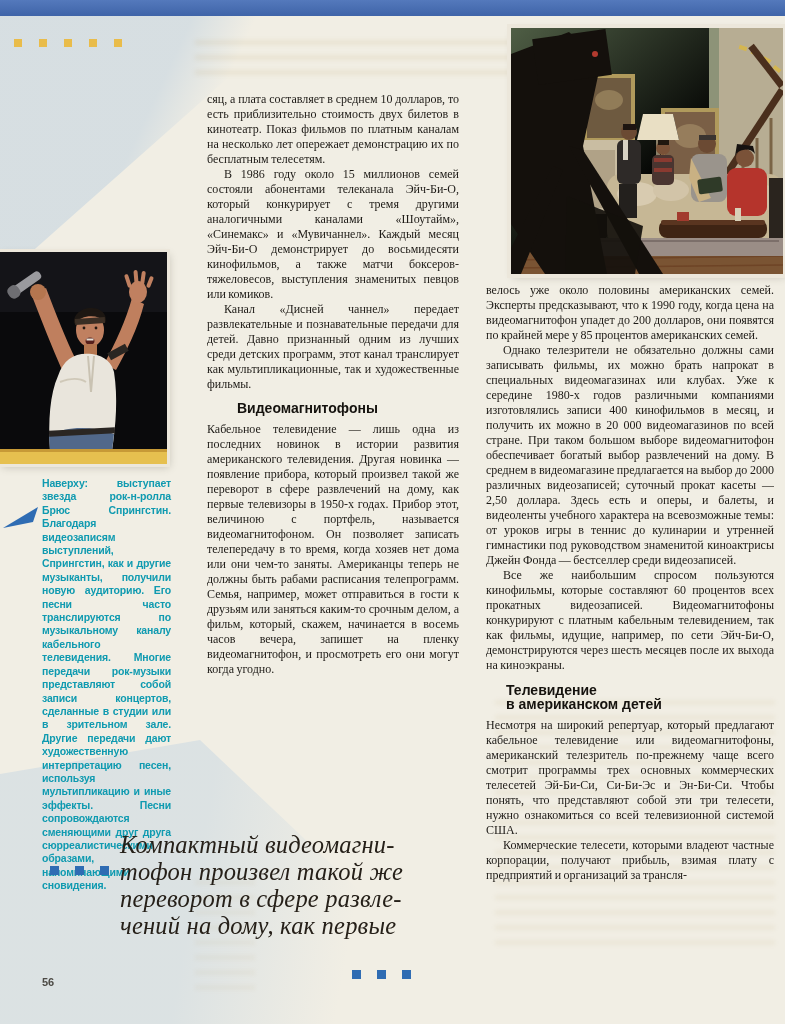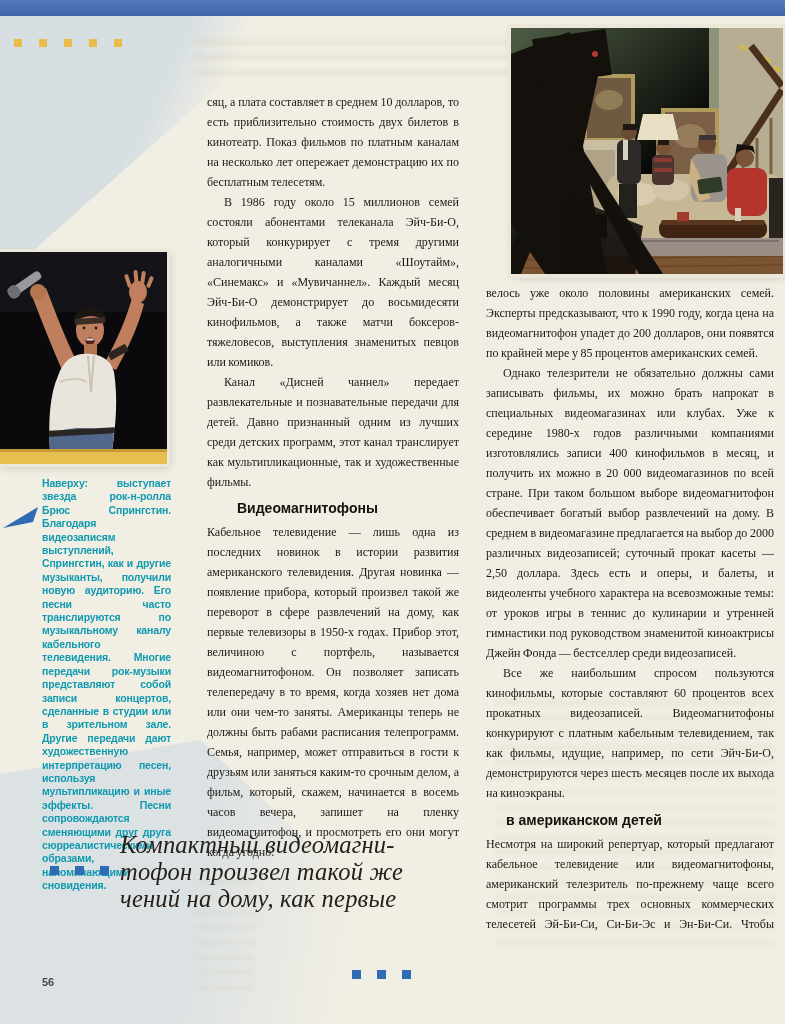--- a/index.html
+++ b/index.html
@@ -21,21 +21,21 @@
   .sq-y{width:8px;height:8px;background:#e9bc4a;margin-right:17px;}
   .sq-b{width:9px;height:9px;background:#2f6cb3;margin-right:16px;}
   
   .ghost{position:absolute;filter:blur(2.2px);opacity:.5;pointer-events:none;
     background:repeating-linear-gradient(180deg,rgba(186,160,105,.28) 0 5px,rgba(186,160,105,0) 5px 15px);}
   
   .photo{position:absolute;box-shadow:0 0 0 4px #ece7db,2px 3px 8px rgba(60,55,40,.25);line-height:0;}
   .photo svg{display:block;}
   
   .col{position:absolute;color:#1d1a16;}
-  .col .para{font-size:12px;line-height:20px;text-align:justify;text-indent:17px;
+  .col .para{font-size:12px;line-height:15px;text-align:justify;text-indent:17px;
     margin:0;word-spacing:-.5px;}
   .para.noindent{text-indent:0;}
   .subhead{font-family:"Liberation Sans",sans-serif;font-weight:bold;font-size:14px;
     line-height:14px;margin:9px 0 7px 30px;color:#15120e;}
   .subhead2{margin:10px 0 7px 20px;}
   #col1{left:207px;top:92px;width:252px;height:772px;overflow:hidden;}
   #col2{left:486px;top:283px;width:288px;height:650px;overflow:hidden;}
   
   .caption{position:absolute;left:42px;top:477px;width:129px;
     font-family:"Liberation Sans",sans-serif;font-weight:bold;font-size:10.5px;
@@ -234,34 +234,36 @@
     <h3 class="subhead">Видеомагнитофоны</h3>
     <p class="para noindent">Кабельное телевидение — лишь одна из последних новинок в истории развития американского телевидения. Другая новинка — появление прибора, который произвел такой же переворот в сфере развлечений на дому, как первые телевизоры в 1950-х годах. Прибор этот, величиною с портфель, называется видеомагнитофоном. Он позволяет записать телепередачу в то время, когда хозяев нет дома или они чем-то заняты. Американцы теперь не должны быть рабами расписания телепрограмм. Семья, например, может отправиться в гости к друзьям или заняться каким-то срочным делом, а фильм, который, скажем, начинается в восемь часов вечера, запишет на пленку видеомагнитофон, и просмотреть его они могут когда угодно.</p>
 
   </div>
 
   <div class="col" id="col2">
     <p class="para noindent">велось уже около половины американских семей. Эксперты предсказывают, что к 1990 году, когда цена на видеомагнитофон упадет до 200 долларов, они появятся по крайней мере у 85 процентов американских семей.</p>
     <p class="para">Однако телезрители не обязательно должны сами записывать фильмы, их можно брать напрокат в специальных видеомагазинах или клубах. Уже к середине 1980-х годов различными компаниями изготовлялись записи 400 кинофильмов в месяц, и получить их можно в 20 000 видеомагазинов по всей стране. При таком большом выборе видеомагнитофон обеспечивает богатый выбор развлечений на дому. В среднем в видеомагазине предлагается на выбор до 2000 различных видеозаписей; суточный прокат касеты — 2,50 доллара. Здесь есть и оперы, и балеты, и видеоленты учебного характера на всевозможные темы: от уроков игры в теннис до кулинарии и утренней гимнастики под руководством знаменитой киноактрисы Джейн Фонда — бестселлер среди видеозаписей.</p>
     <p class="para">Все же наибольшим спросом пользуются кинофильмы, которые составляют 60 процентов всех прокатных видеозаписей. Видеомагнитофоны конкурируют с платным кабельным телевидением, так как фильмы, идущие, например, по сети Эйч-Би-О, демонстрируются через шесть месяцев после их выхода на киноэкраны.</p>
     <h3 class="subhead subhead2">
+      <div>Телевидение</div>
       <div>в американском детей</div>
     </h3>
     <p class="para noindent">Несмотря на широкий репертуар, который предлагают кабельное телевидение или видеомагнитофоны, американский телезритель по-прежнему чаще всего смотрит программы трех основных коммерческих телесетей Эй-Би-Си, Си-Би-Эс и Эн-Би-Си. Чтобы понять, что представляют собой эти три телесети, нужно ознакомиться со всей телевизионной системой США.</p>
     <p class="para">Коммерческие телесети, которыми владеют частные корпорации, получают прибыль, взимая плату с предприятий и организаций за трансля-</p>
   </div>
 
   <div class="sqrow" style="left:50px;top:866px;">
     <span class="sq sq-b"></span>
     <span class="sq sq-b"></span>
     <span class="sq sq-b"></span>
   </div>
   <div class="quote">
     <div>Компактный видеомагни-</div>
     <div>тофон произвел такой же</div>
+    <div>переворот в сфере развле-</div>
     <div>чений на дому, как первые</div>
   </div>
   <div class="sqrow" style="left:352px;top:970px;">
     <span class="sq sq-b"></span>
     <span class="sq sq-b"></span>
     <span class="sq sq-b"></span>
   </div>
 
   <div class="pagenum">56</div>
 

